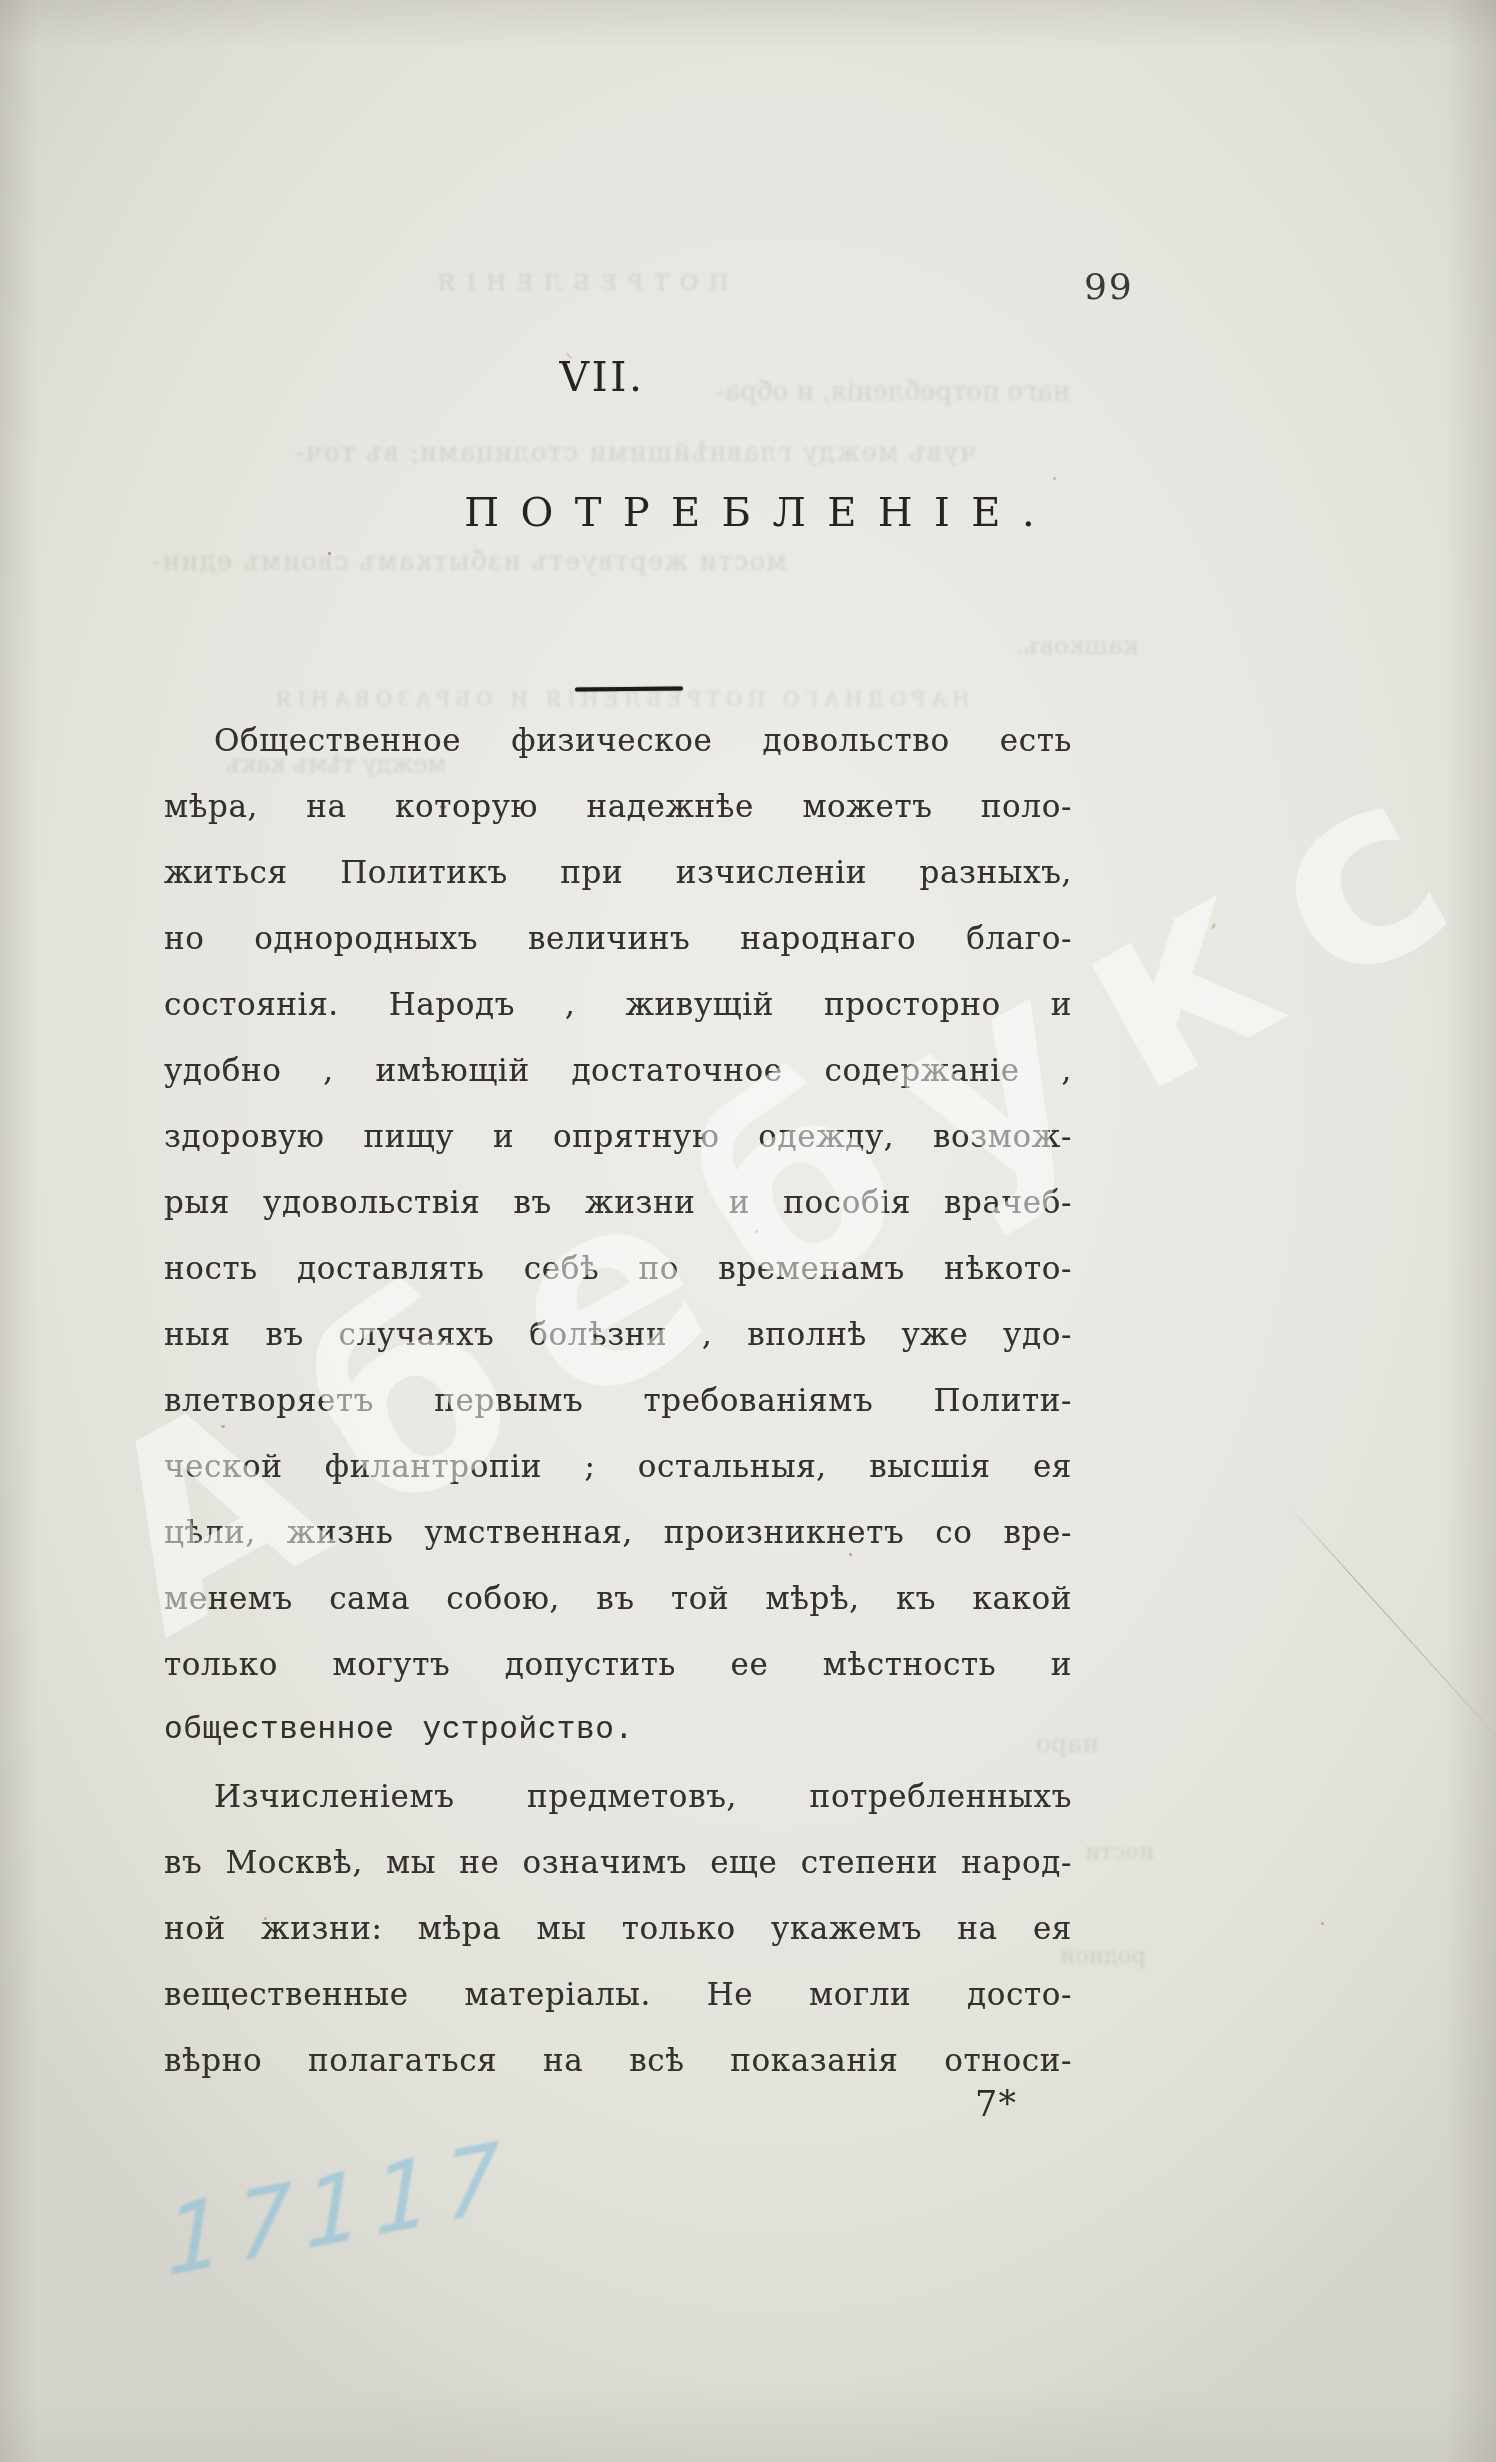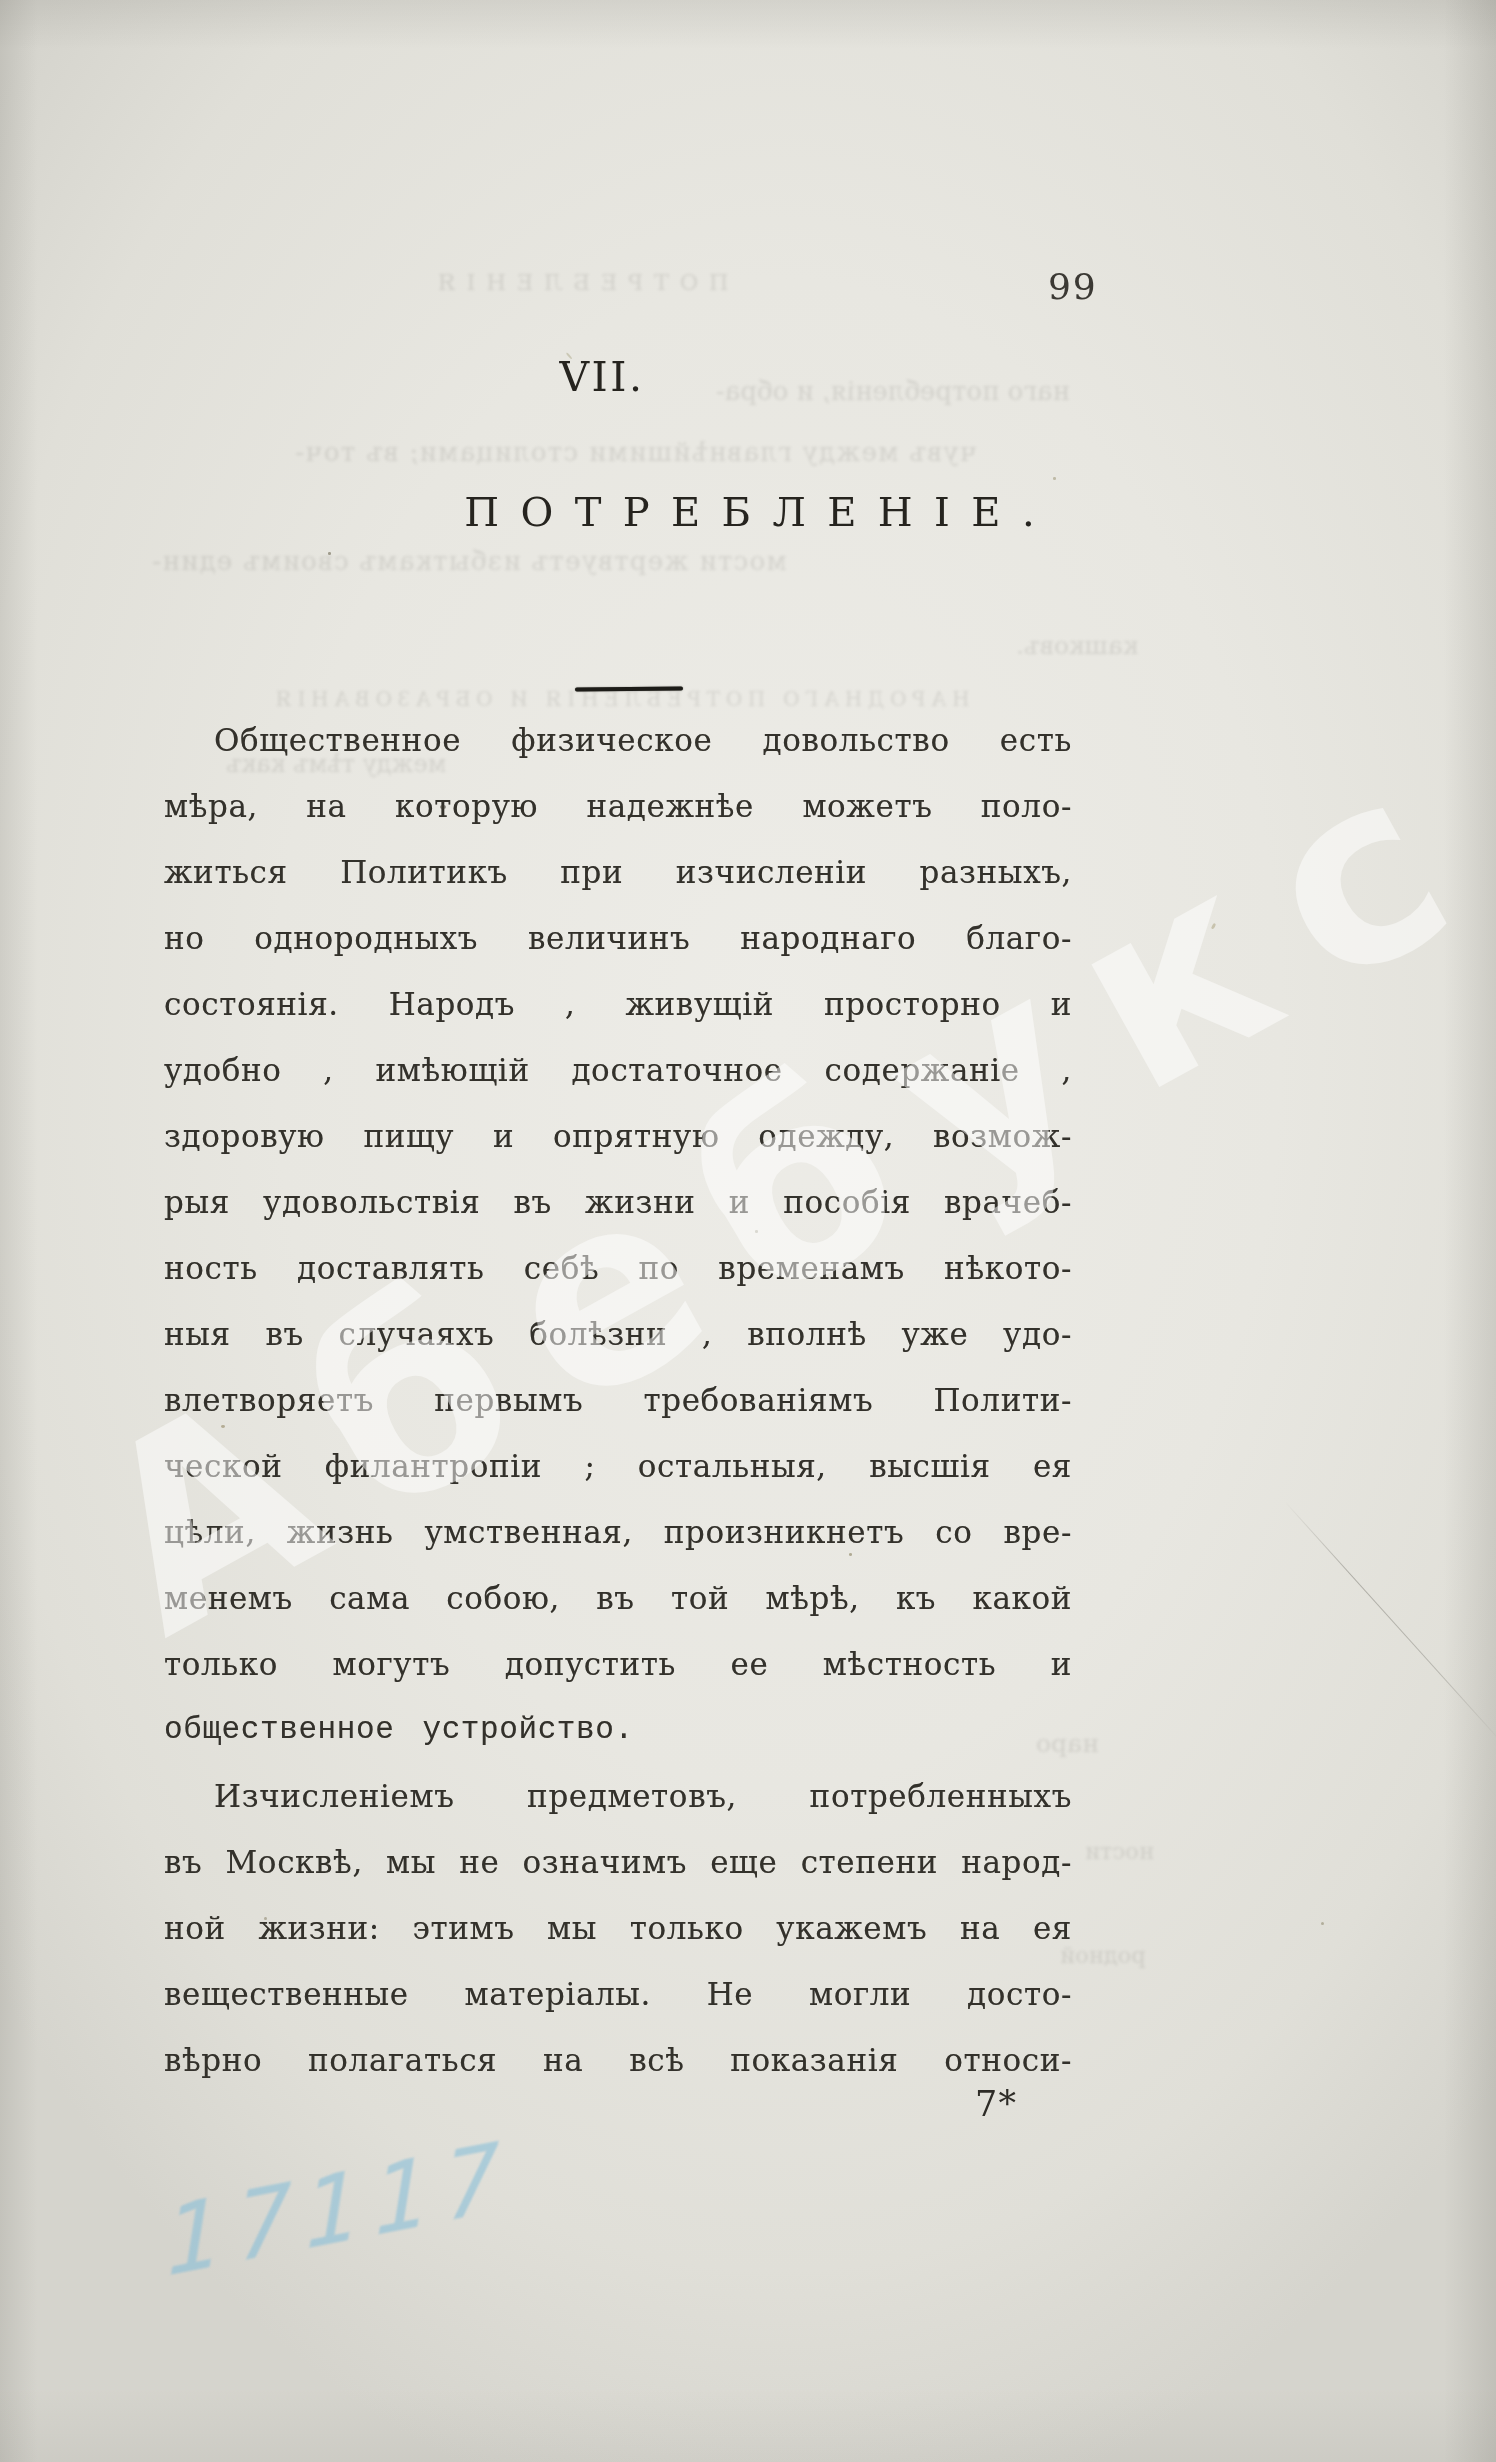--- a/index.html
+++ b/index.html
@@ -12,21 +12,21 @@
     position:relative;width:1496px;height:2462px;overflow:hidden;
     background:
       linear-gradient(to right, rgba(70,68,60,0.12) 0%, rgba(70,68,60,0.0) 2.5%),
       linear-gradient(to left, rgba(70,68,60,0.14) 0%, rgba(70,68,60,0.0) 3.5%),
       linear-gradient(to bottom, rgba(70,68,60,0.10) 0%, rgba(70,68,60,0.0) 2%),
       linear-gradient(to top, rgba(70,68,60,0.06) 0%, rgba(70,68,60,0.0) 3%),
       radial-gradient(ellipse 1005px 1508px at 52% 42%, #edece7 0%, #e8e7e1 50%, #e0dfd8 82%, #d5d4cd 100%);
   }
   
   .page-number{
-    position:absolute;left:1048px;top:266px;
+    position:absolute;left:1084px;top:266px;
     font-size:36px;letter-spacing:1.9px;color:#3b3934;
   }
   .chapter{
     position:absolute;left:148px;top:353px;width:908px;
     text-align:center;font-size:41px;color:#26241f;letter-spacing:2.5px;
   }
   .title{
     position:absolute;left:148px;top:489px;width:908px;
     text-align:right;font-size:40px;color:#26241f;
     letter-spacing:21.4px;text-indent:21.4px;white-space:nowrap;
@@ -139,21 +139,21 @@
       <div class="line">ность доставлять себѣ по временамъ нѣкото-</div>
       <div class="line">ныя въ случаяхъ болѣзни , вполнѣ уже удо-</div>
       <div class="line">влетворяетъ первымъ требованіямъ Полити-</div>
       <div class="line">ческой филантропіи ; остальныя, высшія ея</div>
       <div class="line">цѣли, жизнь умственная, произникнетъ со вре-</div>
       <div class="line">менемъ сама собою, въ той мѣрѣ, къ какой</div>
       <div class="line">только могутъ допустить ее мѣстность и</div>
       <div class="line para-end">общественное устройство.</div>
       <div class="line indent">Изчисленіемъ предметовъ, потребленныхъ</div>
       <div class="line">въ Москвѣ, мы не означимъ еще степени народ-</div>
-      <div class="line">ной жизни: этимъ мы только укажемъ на ея</div>
+      <div class="line">ной жизни: мѣра мы только укажемъ на ея</div>
       <div class="line">вещественные матеріалы. Не могли досто-</div>
       <div class="line">вѣрно полагаться на всѣ показанія относи-</div>
     </div>
 
   <div class="signature">7*</div>
 
   <div class="handwriting">17117</div>
 
   <div class="crease"></div>
   <div class="speck s1"></div>

